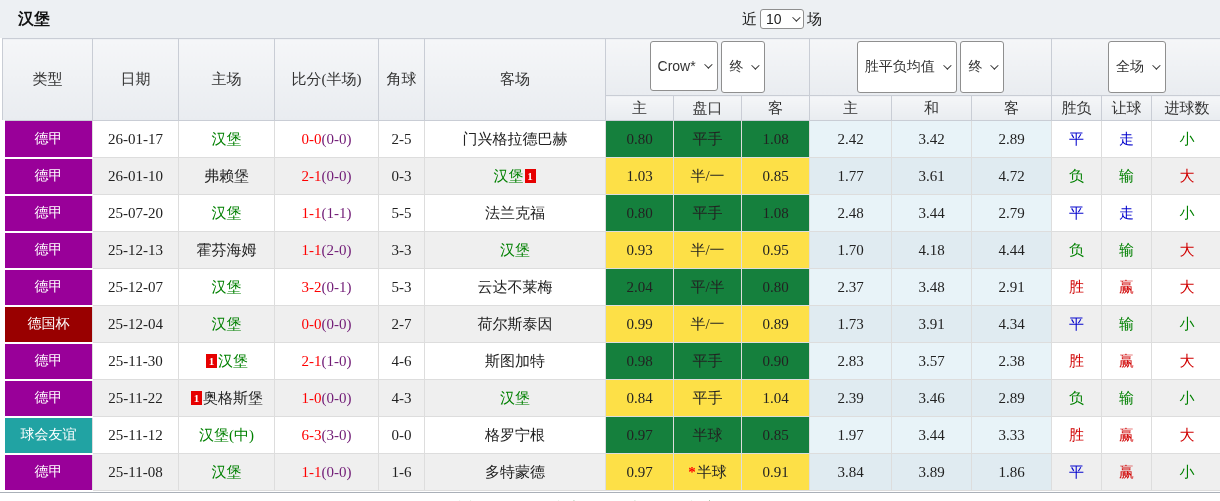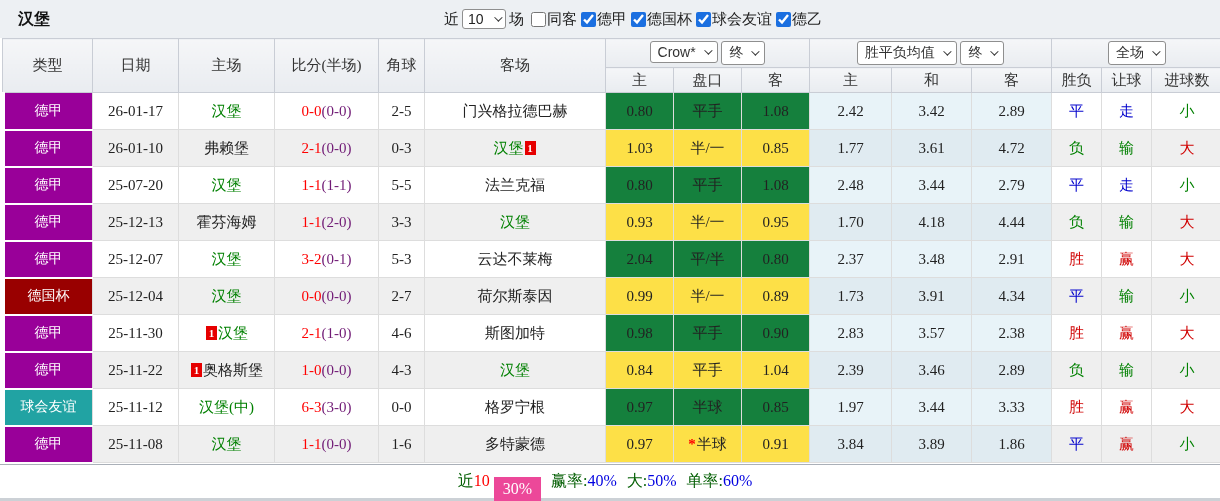--- a/index.html
+++ b/index.html
@@ -20,21 +20,21 @@
   }
   .filters { display: flex; align-items: center; }
   .filters input { margin: 0 1px 0 4px; }
   input[type=checkbox] {
     width: 15px; height: 15px; accent-color: #1b6fe0; vertical-align: middle;
   }
   
   .sel {
     display: inline-flex; align-items: center; justify-content: space-between;
     border: 1px solid #8f8f8f; border-radius: 3px; background: #fff;
-    padding: 2px 7px; font-size: 14px;
+    padding: 16px 7px; font-size: 14px;
     font-family: "Liberation Sans", sans-serif; gap: 8px; cursor: default;
   }
   .chev {
     width: 6px; height: 6px; border-right: 1.6px solid #333;
     border-bottom: 1.6px solid #333; transform: rotate(45deg) translateY(-2px);
     display: inline-block; flex: none;
   }
   
   table { width: 1220px; border-collapse: collapse; table-layout: fixed; }
   th {
@@ -92,32 +92,20 @@
 
 <div class="topbar">
   <span class="title">汉堡</span>
   <div class="controls">
     <span>近</span>
     <span class="sel" style="padding:1px 5px;min-width:44px;">
       <span>10</span>
         <i class="chev"></i>
     </span>
     <span>场</span>
-    <span class="filters">
-        <input type="checkbox" style="">
-        <span>同客</span>
-        <input type="checkbox" checked="" style="">
-        <span>德甲</span>
-        <input type="checkbox" checked="" style="">
-        <span>德国杯</span>
-        <input type="checkbox" checked="" style="">
-        <span>球会友谊</span>
-        <input type="checkbox" checked="" style="">
-        <span>德乙</span>
-      </span>
   </div>
 </div>
 
 <table>
   <colgroup>
     <col style="width:90px">
       <col style="width:86px">
       <col style="width:96px">
     <col style="width:104px">
       <col style="width:46px">

